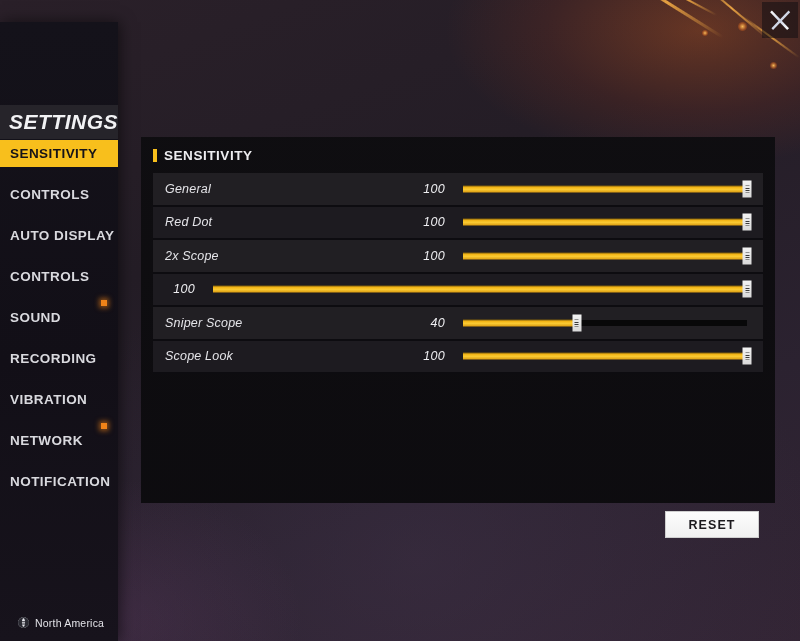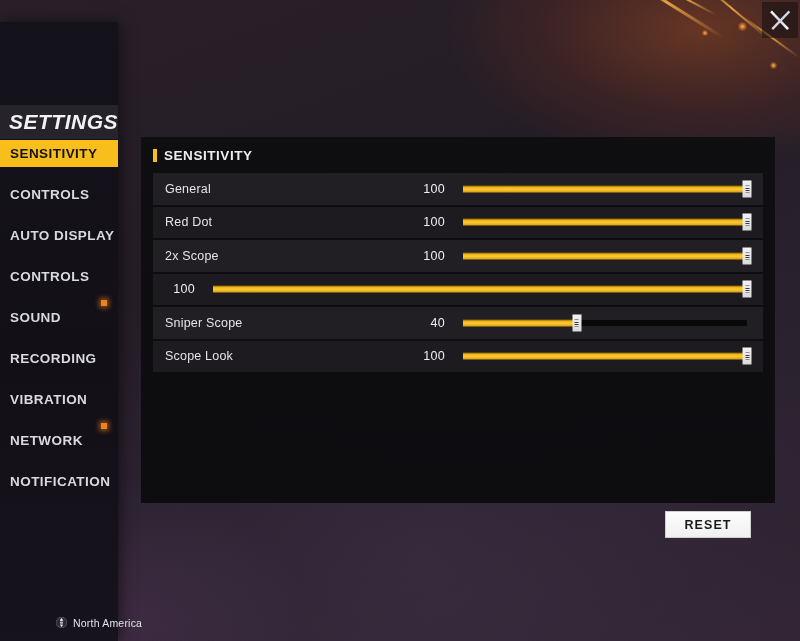--- a/index.html
+++ b/index.html
@@ -73,39 +73,39 @@
     font-weight:700;
   }
   .nav-badge {
     position:absolute; right:11px; top:-4px;
     width:6px; height:6px;
     background:#f08318;
     box-shadow:0 0 5px 2px rgba(240,131,24,0.55);
   }
   #region {
     position:absolute; left:0; bottom:12px; width:118px;
-    display:flex; align-items:center; gap:5px; padding-left:17px;margin-left:38px;
+    display:flex; align-items:center; gap:5px; padding-left:17px;
   }
   #region .globe { width:13px; height:13px; display:block; flex:none; }
   #region-label { color:#e3e3e8; font-size:10.5px; letter-spacing:0.2px; }
 
   
   #panel {
     position:absolute; left:141px; top:137px; width:634px; height:366px;
     background:linear-gradient(180deg, rgba(14,13,16,0.97) 0%, rgba(12,11,14,0.97) 100%);
     z-index:15;
   }
   #panel-header {
     height:36px; display:flex; align-items:center; padding-left:12px; gap:7px;
   }
   #panel-header .bar { width:4px; height:13px; background:#f8bf1c; flex:none; }
   #panel-title {
     color:#ededf0; font-size:13.5px; letter-spacing:0.55px; font-weight:600;
   }
-  #rows { margin:0 12px; }
+  #rows { margin:0 12px;font-style:italic; }
   .row {
     position:relative;
     height:33.5px;
     display:flex; align-items:center;
     background:#211f23;
     border-bottom:2px solid #0d0c10;
   }
   .row:nth-child(even){ background:#1d1b20; }
   .row-label {
     width:250px; padding-left:12px;
@@ -131,21 +131,21 @@
     background:linear-gradient(180deg,#f3f3f3 0%,#d9d9d9 100%);
     display:flex; align-items:center; justify-content:center;
   }
   .thumb i {
     display:block; width:4px; height:7px;
     background:repeating-linear-gradient(180deg,#3a3a3a 0 1px, #e8e8e8 1px 2.2px);
   }
 
   
   #reset-btn {
-    position:absolute; left:665px; top:511px; width:86px; height:27px;
+    position:absolute; left:665px; top:511px; width:94px; height:27px;
     background:linear-gradient(180deg,#fdfdfd 0%, #f0f0f0 100%);
     color:#1c1a1e;
     display:flex; align-items:center; justify-content:center;
     font-size:12.5px; letter-spacing:1.1px; font-weight:700;
     z-index:18; cursor:pointer;
     border:1px solid #cfcfcf;
   }
 </style>
 </head>
 <body>

